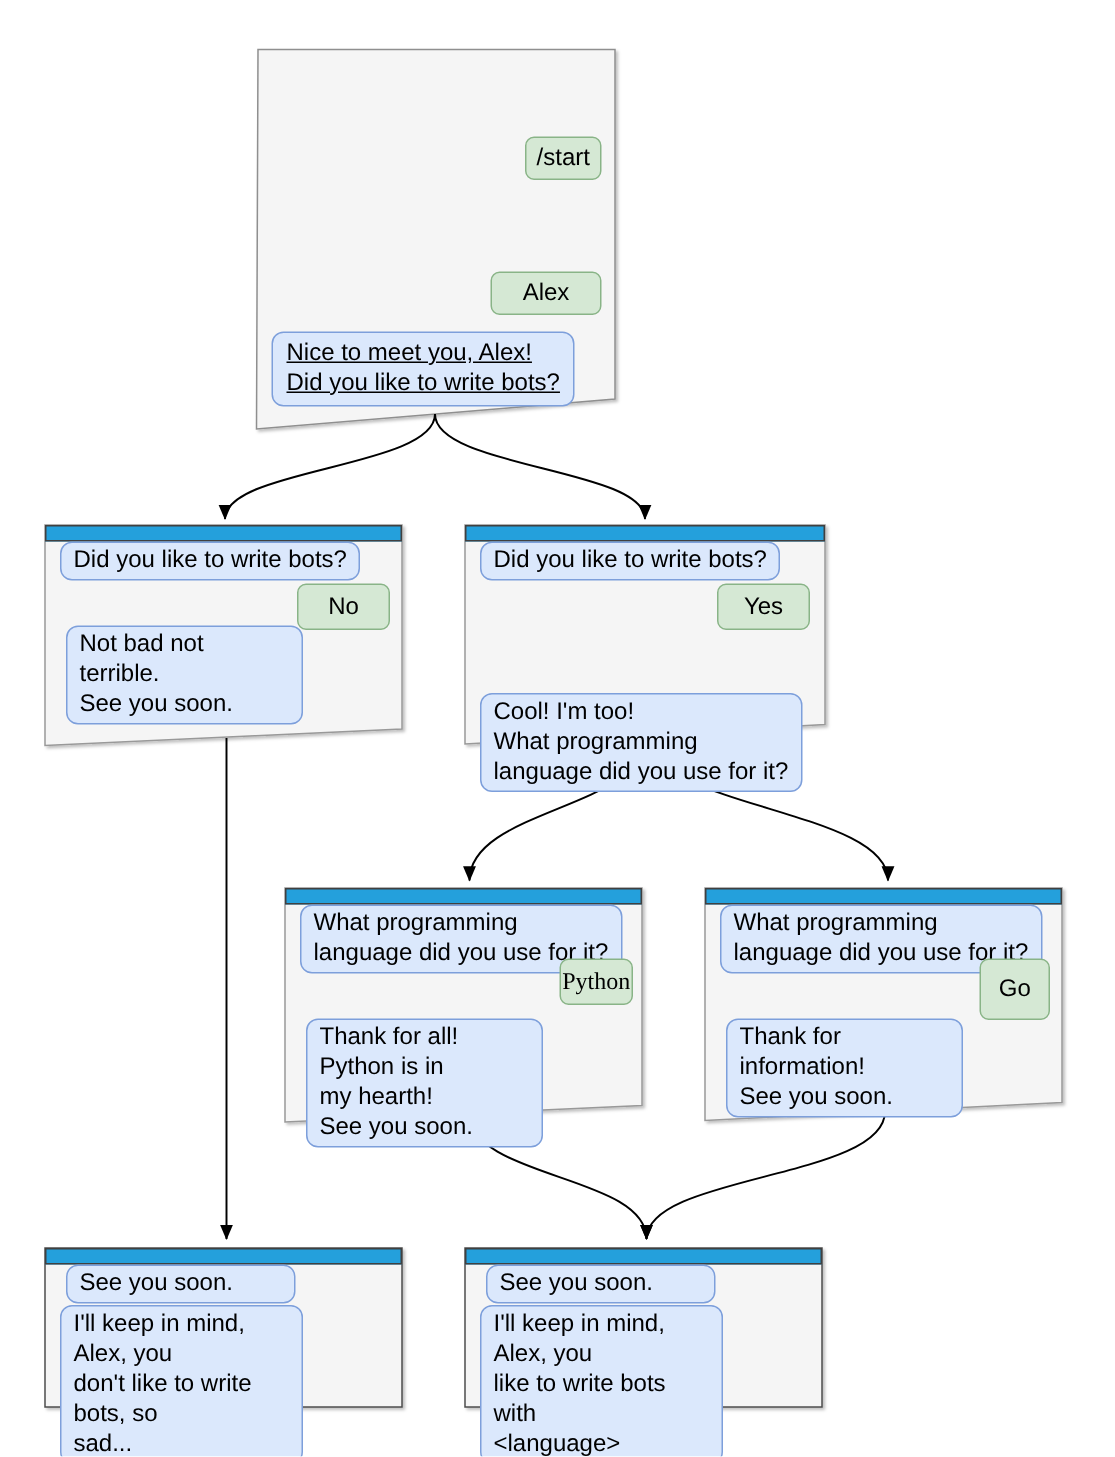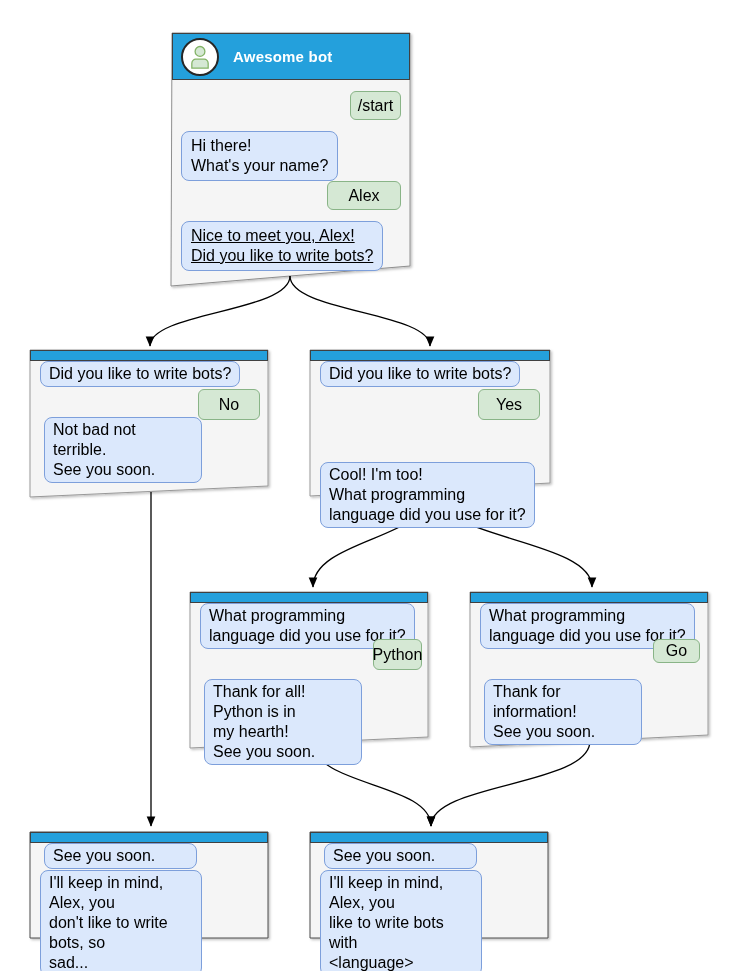--- a/index.html
+++ b/index.html
@@ -63,32 +63,21 @@
     <path d="M290,276 C290,312 150,312 150,346" fill="none" stroke="#000" stroke-width="1.3" marker-end="url(#arw)"></path>
     <path d="M290,276 C290,312 430,312 430,346" fill="none" stroke="#000" stroke-width="1.3" marker-end="url(#arw)"></path>
     <path d="M432,490 C432,539 313,539 313,587" fill="none" stroke="#000" stroke-width="1.3" marker-end="url(#arw)"></path>
     <path d="M432,490 C432,539 592,539 592,587" fill="none" stroke="#000" stroke-width="1.3" marker-end="url(#arw)"></path>
     <path d="M151,492 L151,826" fill="none" stroke="#000" stroke-width="1.3" marker-end="url(#arw)"></path>
     <path d="M313,742 C313,786 431,783 431,826" fill="none" stroke="#000" stroke-width="1.3" marker-end="url(#arw)"></path>
     <path d="M590,741 C590,786 431,783 431,826" fill="none" stroke="#000" stroke-width="1.3" marker-end="url(#arw)"></path>
   </svg>
 
   <div class="win" style="left:172px; top:33px; width:238px; height:253px;">
-    <div class="hdr hdr-main">
-      <div class="avatar">
-        <svg width="28" height="28" viewBox="0 0 24 24">
-          <circle cx="12" cy="7.2" r="4.2" fill="#D5E8D4" stroke="#82B366" stroke-width="1.1"></circle>
-          <path d="M5 21.5 v-4.2 a3.4 3.4 0 0 1 3.4-3.4 h7.2 a3.4 3.4 0 0 1 3.4,3.4 v4.2 z" fill="#D5E8D4" stroke="#82B366" stroke-width="1.1"></path>
-        </svg>
-      </div>
-      <div class="title">Awesome bot</div>
-    </div>
     <div class="bub usr" style="right:9px; top:58px; width:51px; height:29px;">/start</div>
-    <div class="bub bot bot-main" style="left:9px; top:98px;">Hi there!
-What's your name?</div>
     <div class="bub usr" style="right:9px; top:148px; width:74px; height:29px;">Alex</div>
     <div class="bub bot bot-main" style="left:9px; top:188px;text-decoration:underline;">Nice to meet you, Alex!
 Did you like to write bots?</div>
   </div>
 
   <div class="win" style="left:30px; top:350px; width:238px; height:147px;">
     <div class="hdr strip"></div>
     <div class="bub bot" style="left:10px; top:11px;">Did you like to write bots?</div>
     <div class="bub usr" style="right:8px; top:39px; width:62px; height:31px;">No</div>
     <div class="bub bot" style="left:14px; top:67px; width:158px;">Not bad not terrible.
@@ -101,31 +90,31 @@
     <div class="bub usr" style="right:10px; top:39px; width:62px; height:31px;">Yes</div>
     <div class="bub bot" style="left:10px; top:79px;margin-top:33px;">Cool! I'm too!
 What programming
 language did you use for it?</div>
   </div>
 
   <div class="win" style="left:190px; top:592px; width:238px; height:156px;">
     <div class="hdr strip"></div>
     <div class="bub bot" style="left:10px; top:11px;">What programming
 language did you use for it?</div>
-    <div class="bub usr" style="right:6px; top:47px; width:49px; height:31px;">Python</div>
+    <div class="bub usr" style="right:6px; top:47px; width:49px; height:31px;font-family:Liberation Serif, serif;">Python</div>
     <div class="bub bot" style="left:14px; top:87px; width:158px;">Thank for all! Python is in
 my hearth!
 See you soon.</div>
   </div>
 
   <div class="win" style="left:470px; top:592px; width:238px; height:155px;">
     <div class="hdr strip"></div>
     <div class="bub bot" style="left:10px; top:11px;">What programming
 language did you use for it?</div>
-    <div class="bub usr" style="right:8px; top:47px; width:47px; height:24px;">Go</div>
+    <div class="bub usr" style="right:8px; top:47px; width:47px; height:41px;">Go</div>
     <div class="bub bot" style="left:14px; top:87px; width:158px;">Thank for information!
 See you soon.</div>
   </div>
 
   <div class="win" style="left:30px; top:832px; width:238px; height:106px;">
     <div class="hdr strip"></div>
     <div class="bub bot" style="left:14px; top:11px; width:153px;">See you soon.</div>
     <div class="bub bot" style="left:10px; top:38px; width:162px;">I'll keep in mind, Alex, you
 don't like to write bots, so
 sad...</div>

